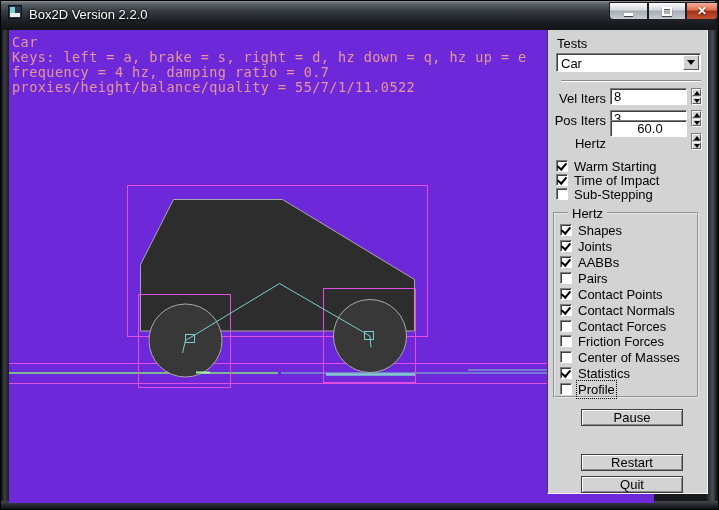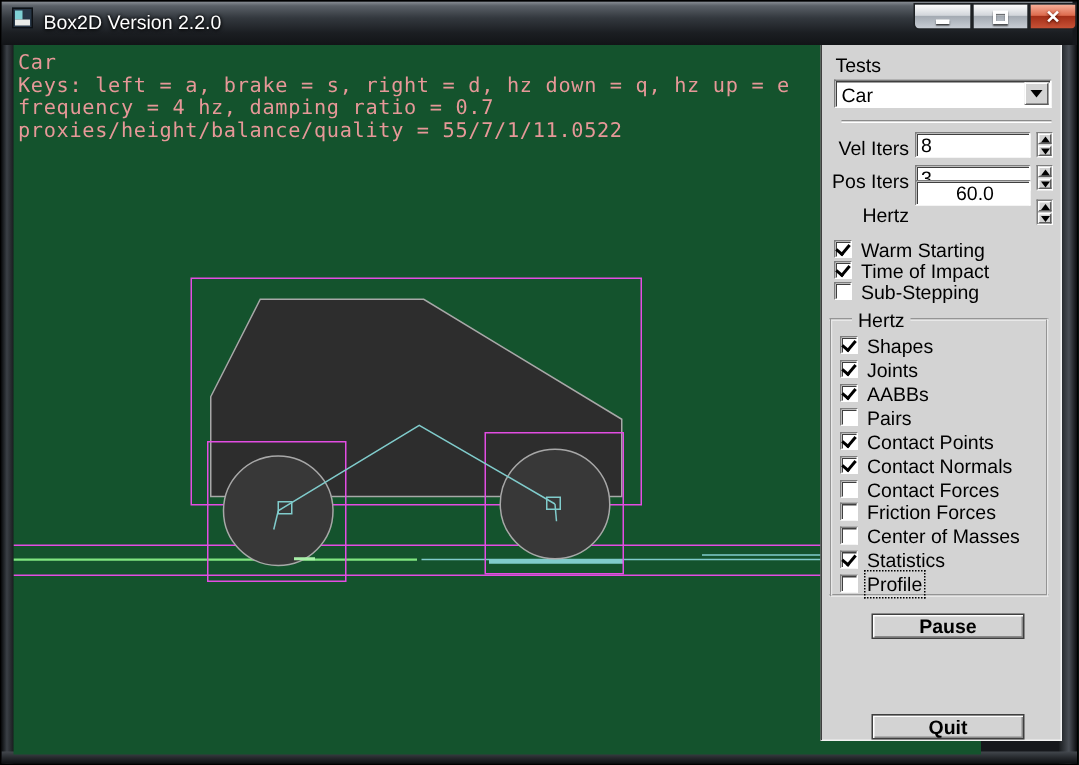--- a/index.html
+++ b/index.html
@@ -38,21 +38,21 @@
     background:linear-gradient(180deg,#fdfdfd 0%,#d2d6db 45%,#a4abb3 50%,#c9ced5 100%); }
   .btn-max { left:647px; width:38px;
     background:linear-gradient(180deg,#fdfdfd 0%,#d2d6db 45%,#a4abb3 50%,#c9ced5 100%); }
   .btn-close { left:685px; width:32px; border-bottom-right-radius:4px;
     background:linear-gradient(180deg,#f7b09a 0%,#dd6b4e 45%,#a42f18 50%,#c85237 100%);
     color:#fff; font-size:12px; font-weight:bold; text-shadow:0 1px 2px #4d0e02;
   }
   .g-min { width:9px; height:3px; background:#fff; box-shadow:0 1px 1px rgba(0,0,0,.75); margin-top:6px; }
   .g-max { width:10px; height:9px; border:2px solid #fff; box-shadow:0 1px 1px rgba(0,0,0,.6), inset 0 1px 1px rgba(0,0,0,.6); }
   
-  .client { position:absolute; left:8px; top:29px; width:645px; height:473px; background:#14532d; }
+  .client { position:absolute; left:8px; top:29px; width:645px; height:473px; background:#6d28d9; }
   .overlay {
     position:absolute; left:3px; top:5px;
     font-family:"DejaVu Sans Mono", monospace; font-size:13.5px; line-height:15px;
     letter-spacing:0.45px; white-space:nowrap; color:#e69898;
   }
   svg.scene { position:absolute; left:0; top:0; }
   
   .panel {
     position:absolute; left:538px; top:0; width:161px; height:464px;
     background:#d3d3d3; border-left:1px solid #3f3f3f;
@@ -98,21 +98,21 @@
     border:solid #000; border-width:0 2px 2px 0; transform:rotate(40deg);
   }
   .cb-label { position:absolute; left:18px; top:0; white-space:nowrap; }
   .focus-dotted { outline:1px dotted #000; outline-offset:1px; }
   .groupbox { position:absolute; left:5px; top:182px; width:146px; height:186px;
     border:2px groove #e8e8e8; }
   .legend { position:absolute; left:20px; top:176px; background:#d3d3d3; padding:0 4px; }
   .pbtn {
     position:absolute; left:33px; width:102px; height:17px; background:#d3d3d3;
     border:1px solid #3f3f3f; box-shadow:inset 1px 1px 0 #fff, inset -1px -1px 0 #8a8a8a;
-    text-align:center; line-height:15px; font-size:13px;font-weight:bold;
+    text-align:center; line-height:15px; font-size:13px;
   }
 </style>
 </head>
 <body>
 
 <div class="window">
 
   <div class="titlebar">
     <div class="app-icon">
         <i></i>
@@ -271,17 +271,18 @@
       <div class="cb-row" style="left:12px; top:336px;">
         <span class="cb checked"></span>
         <span class="cb-label">Statistics</span>
       </div>
       <div class="cb-row" style="left:12px; top:352px;">
         <span class="cb"></span>
         <span class="cb-label focus-dotted">Profile</span>
       </div>
 
       <div class="pbtn" style="top:379px;">Pause</div>
+      <div class="pbtn" style="top:424px;">Restart</div>
       <div class="pbtn" style="top:446px;">Quit</div>
     </div>
 
   </div>
 </div>
 
 </body></html>

